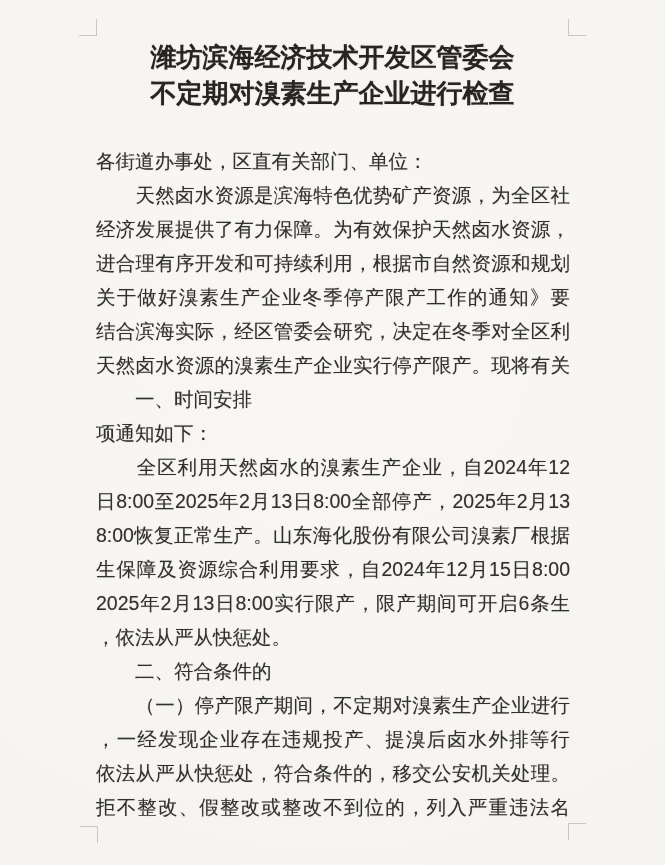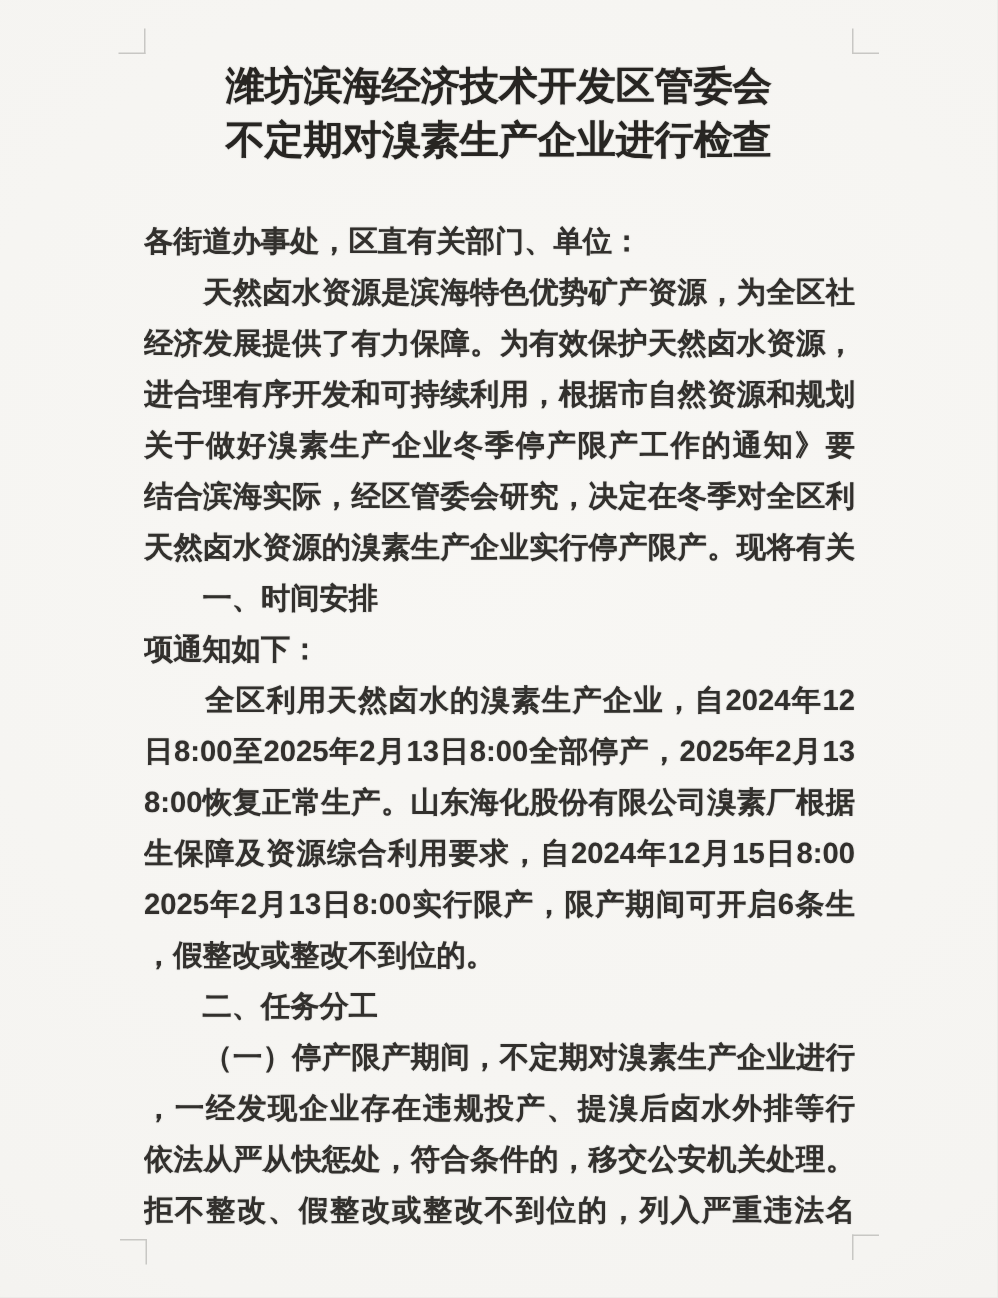--- a/index.html
+++ b/index.html
@@ -21,21 +21,21 @@
     text-align:center;font-size:26px;font-weight:700;line-height:36px;
     color:var(--title-ink);
     text-shadow:0 0 1px rgba(39,37,34,.45);
   }
   .title-line{height:36px;}
   .body{
     position:absolute;left:96px;top:144px;width:474px;
     font-size:19.5px;line-height:34px;color:var(--ink);
     text-shadow:0 0 1px rgba(50,48,45,.35);
   }
-  .line{height:34px;overflow:hidden;font-weight:bold;}
+  .line{height:34px;overflow:hidden;}
   .line.justify{text-align:justify;text-align-last:justify;}
   .mark{position:absolute;width:17px;height:16px;}
   .mark.tl{left:79px;top:19px;border-right:1px solid var(--mark);border-bottom:1px solid var(--mark);}
   .mark.tr{left:568px;top:19px;border-left:1px solid var(--mark);border-bottom:1px solid var(--mark);}
   .mark.bl{left:80px;top:826px;border-right:1px solid var(--mark);border-top:1px solid var(--mark);}
   .mark.br{left:568px;top:823px;border-left:1px solid var(--mark);border-top:1px solid var(--mark);}
 </style>
 </head>
 <body>
 
@@ -59,21 +59,21 @@
       <div class="line justify">关于做好溴素生产企业冬季停产限产工作的通知》要求，</div>
       <div class="line justify">结合滨海实际，经区管委会研究，决定在冬季对全区利用</div>
       <div class="line justify">天然卤水资源的溴素生产企业实行停产限产。现将有关事</div>
       <div class="line">　　一、时间安排</div>
       <div class="line">项通知如下：</div>
       <div class="line justify">　　全区利用天然卤水的溴素生产企业，自2024年12月15</div>
       <div class="line justify">日8:00至2025年2月13日8:00全部停产，2025年2月13日</div>
       <div class="line justify">8:00恢复正常生产。山东海化股份有限公司溴素厂根据民</div>
       <div class="line justify">生保障及资源综合利用要求，自2024年12月15日8:00至</div>
       <div class="line justify">2025年2月13日8:00实行限产，限产期间可开启6条生产线</div>
-      <div class="line">，假整改或整改不到位的。</div>
-      <div class="line">　　二、任务分工</div>
+      <div class="line">，依法从严从快惩处。</div>
+      <div class="line">　　二、符合条件的</div>
       <div class="line justify">　　（一）停产限产期间，不定期对溴素生产企业进行检查</div>
       <div class="line justify">，一经发现企业存在违规投产、提溴后卤水外排等行为，</div>
       <div class="line justify">依法从严从快惩处，符合条件的，移交公安机关处理。对</div>
       <div class="line justify">拒不整改、假整改或整改不到位的，列入严重违法名单，</div>
     </div>
 
 </div>
 
 </body></html>

